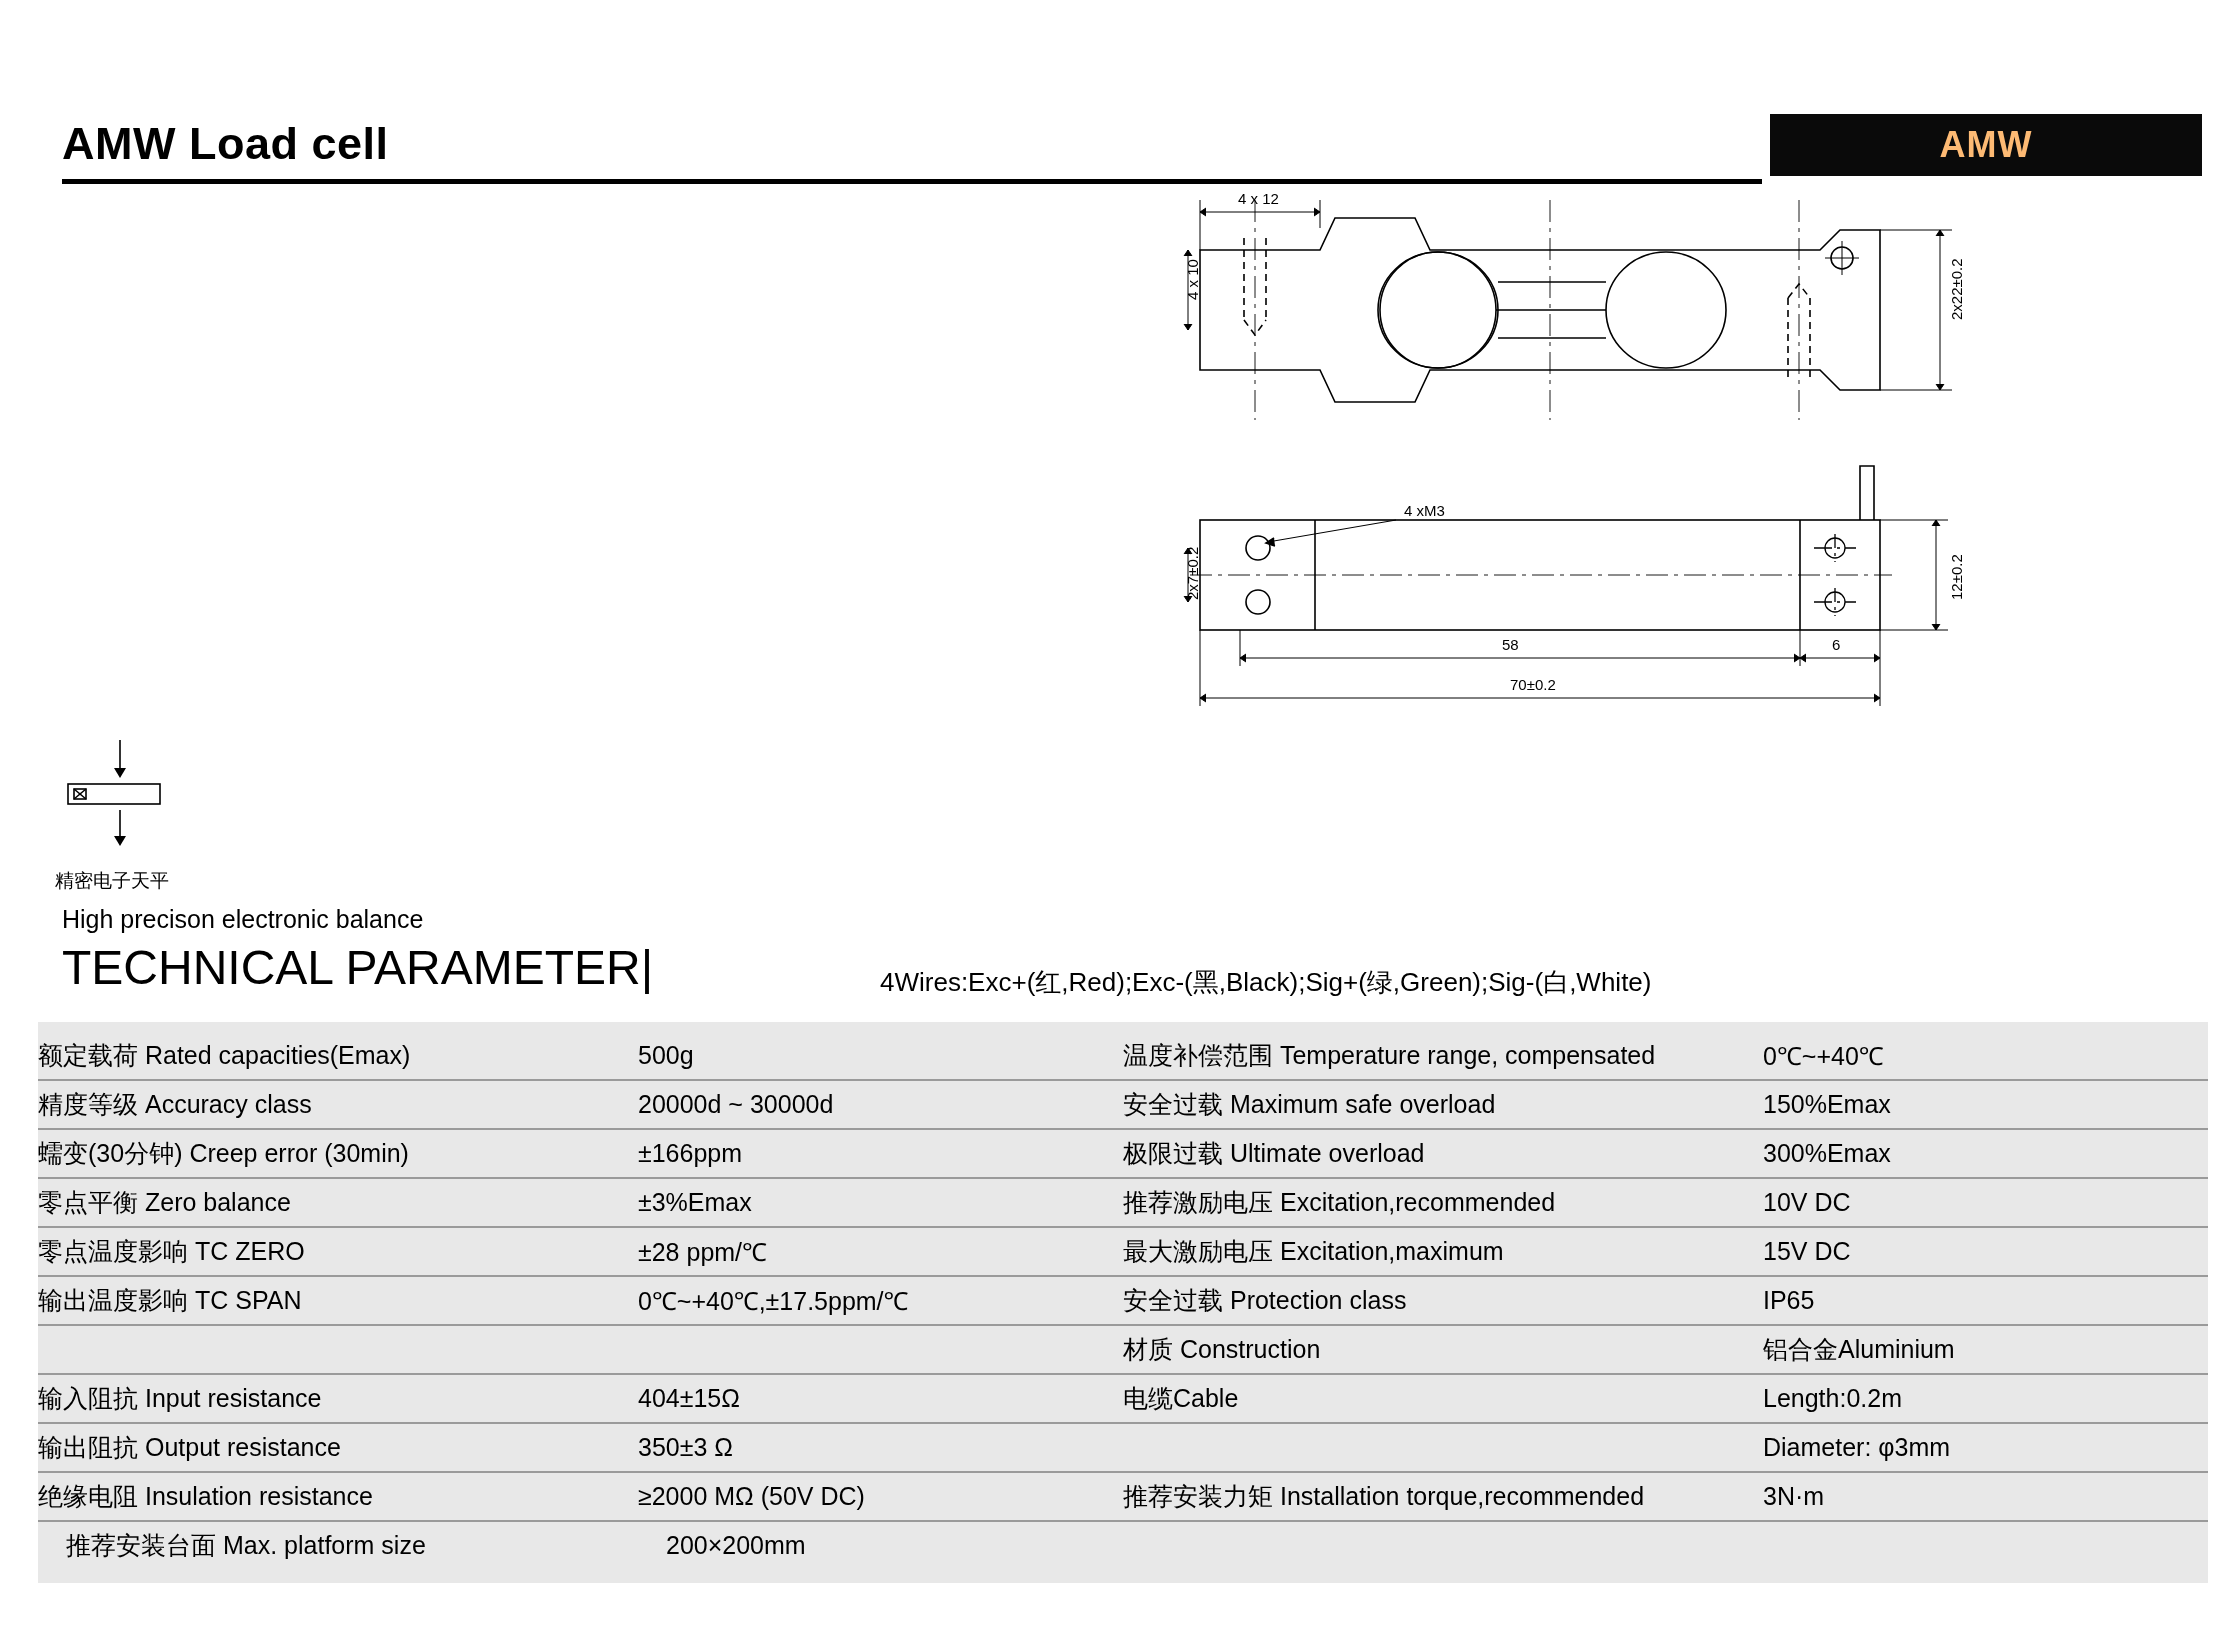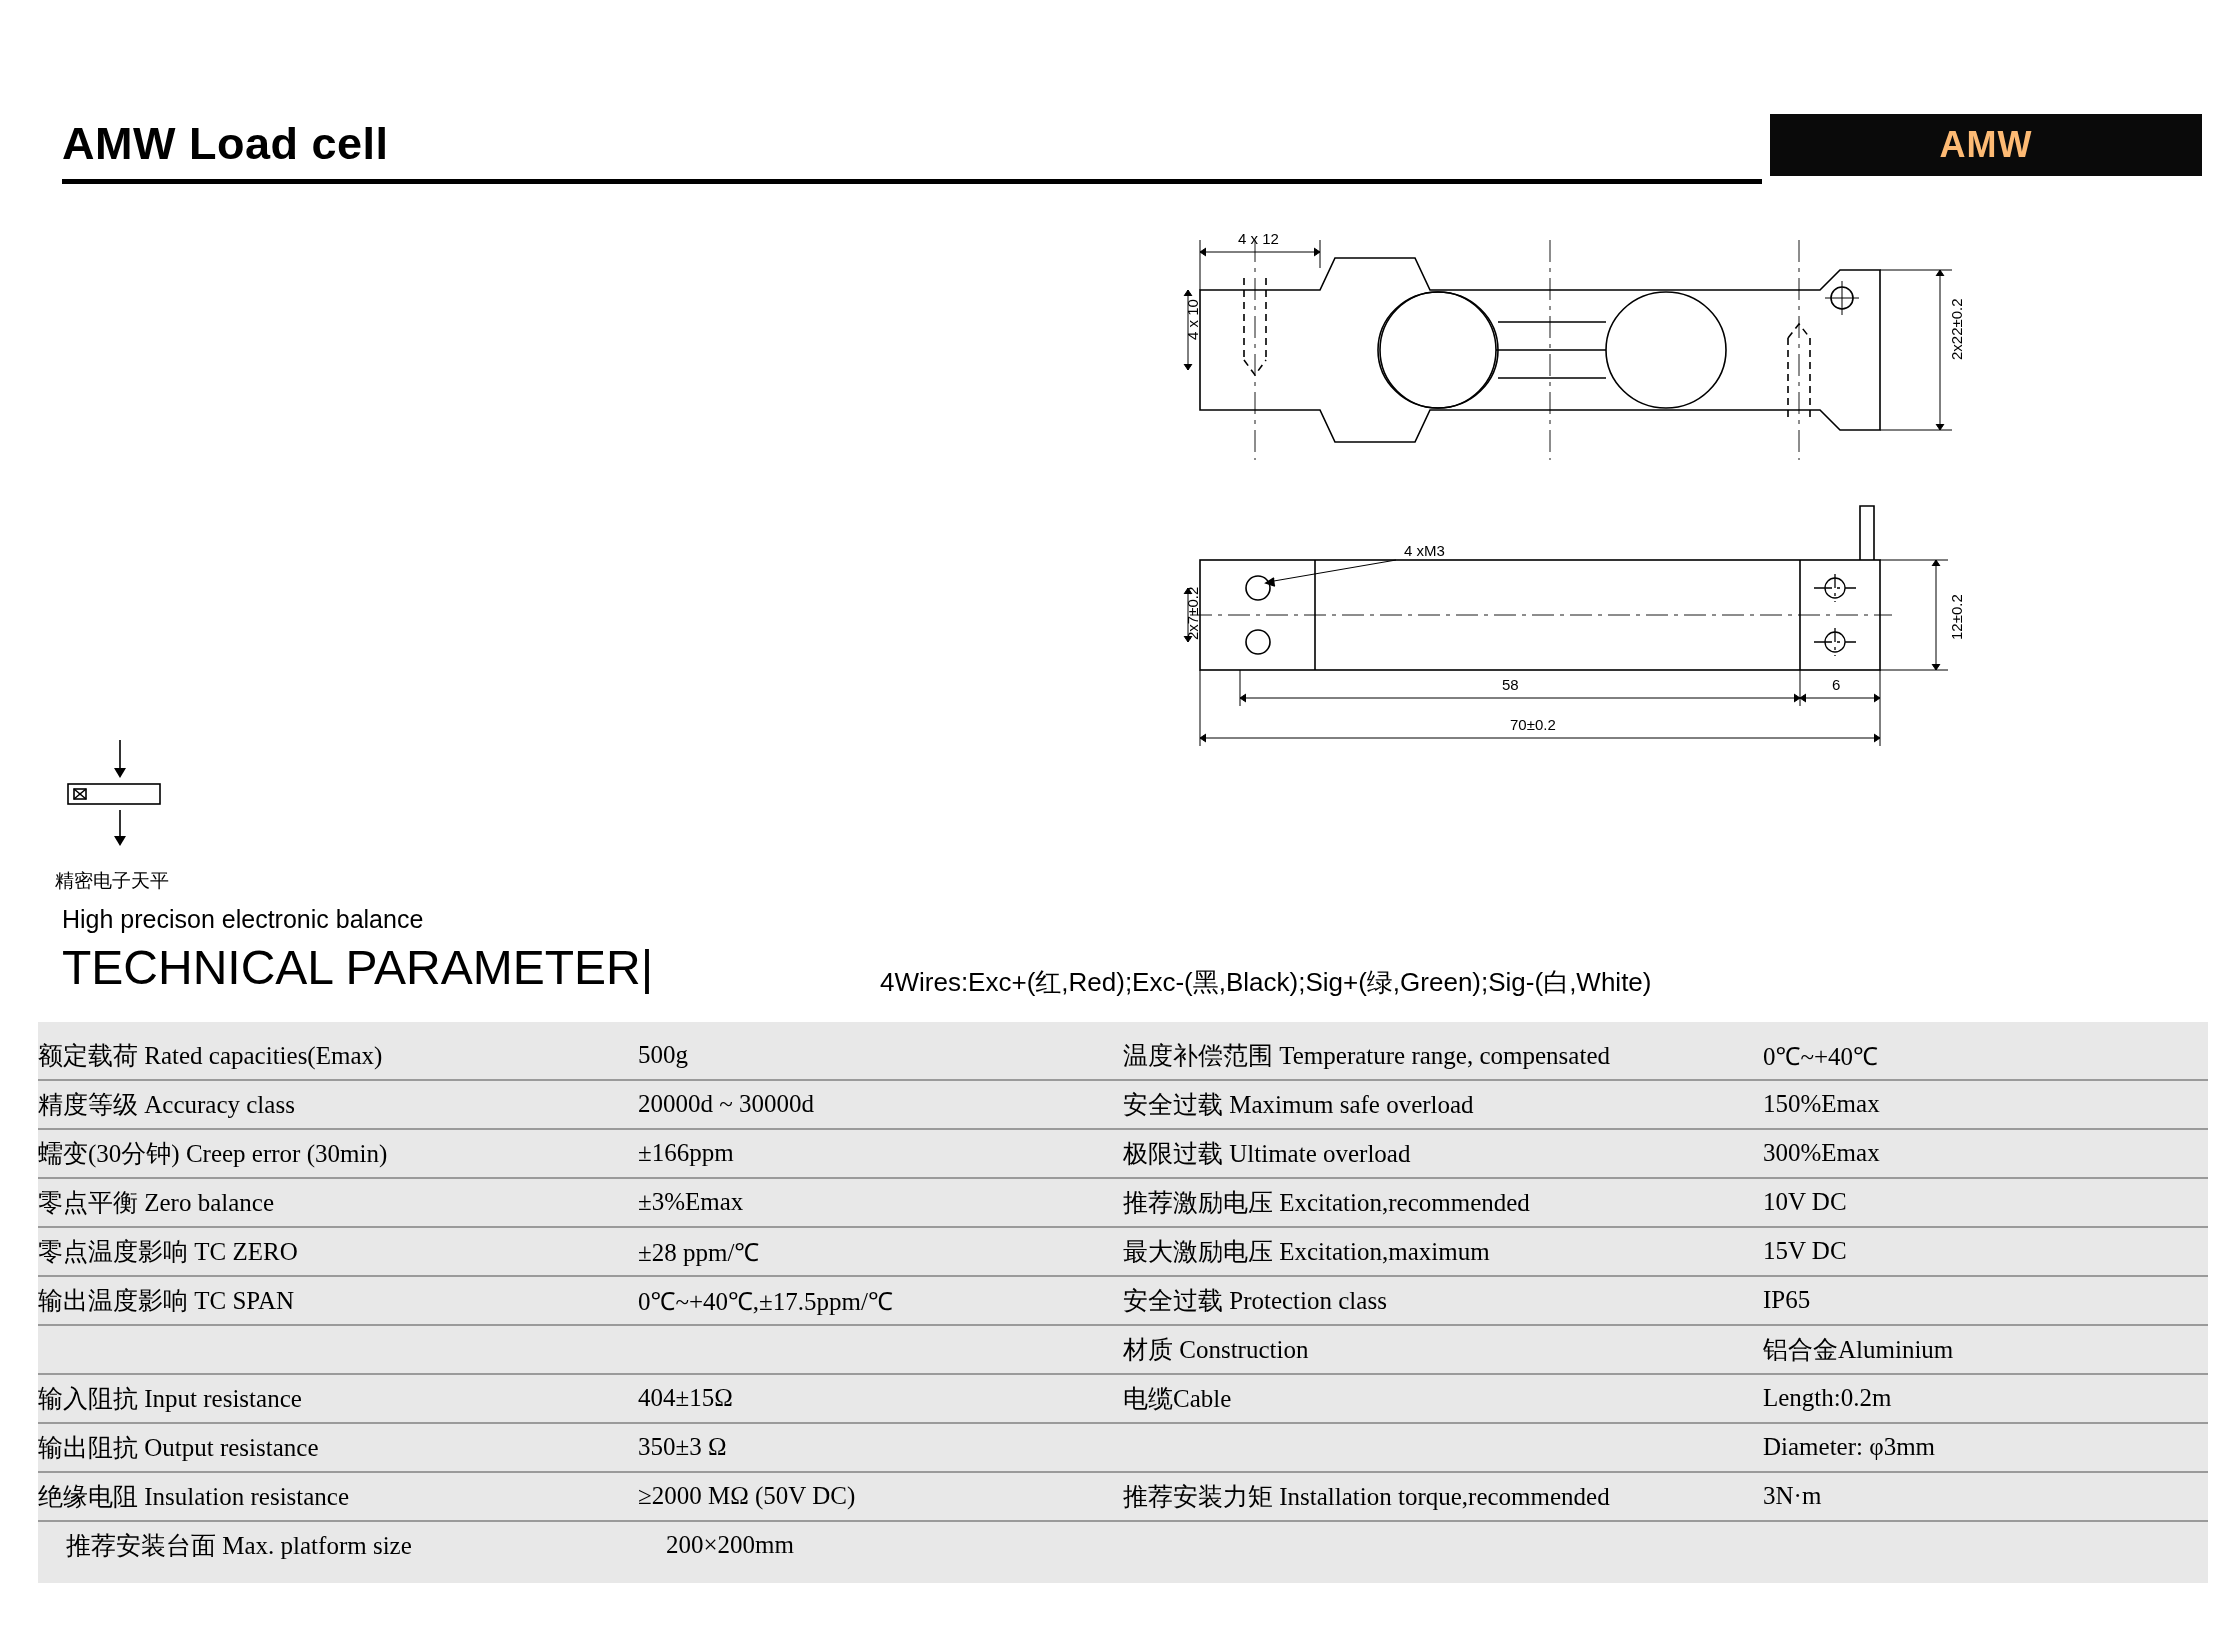--- a/index.html
+++ b/index.html
@@ -58,21 +58,20 @@
     letter-spacing: 1px;
   }
 
   
   .drawing {
     position: absolute;
     left: 1180px;
     top: 190px;
     width: 1010px;
     height: 650px;
-    margin-top: 40px;
   }
   .drawing svg { display: block; }
 
   
   .balance-icon {
     position: absolute;
     left: 60px;
     top: 740px;
     width: 140px;
     height: 140px;
@@ -116,21 +115,20 @@
     left: 38px;
     top: 1022px;
     width: 2170px;
     background: #e8e8e8;
     padding: 10px 0 14px 0;
   }
   table.spec {
     border-collapse: collapse;
     width: 2170px;
     table-layout: fixed;
-    font-family: Liberation Serif, serif;
   }
   table.spec td {
     font-size: 25px;
     padding: 5px 0 6px 0;
     vertical-align: middle;
     border-bottom: 2px solid #9a9a9a;
     height: 36px;
   }
   table.spec tr.no-rule td { border-bottom: none; padding-left: 28px; }
   td.c-lbl { width: 600px; padding-left: 28px; }

